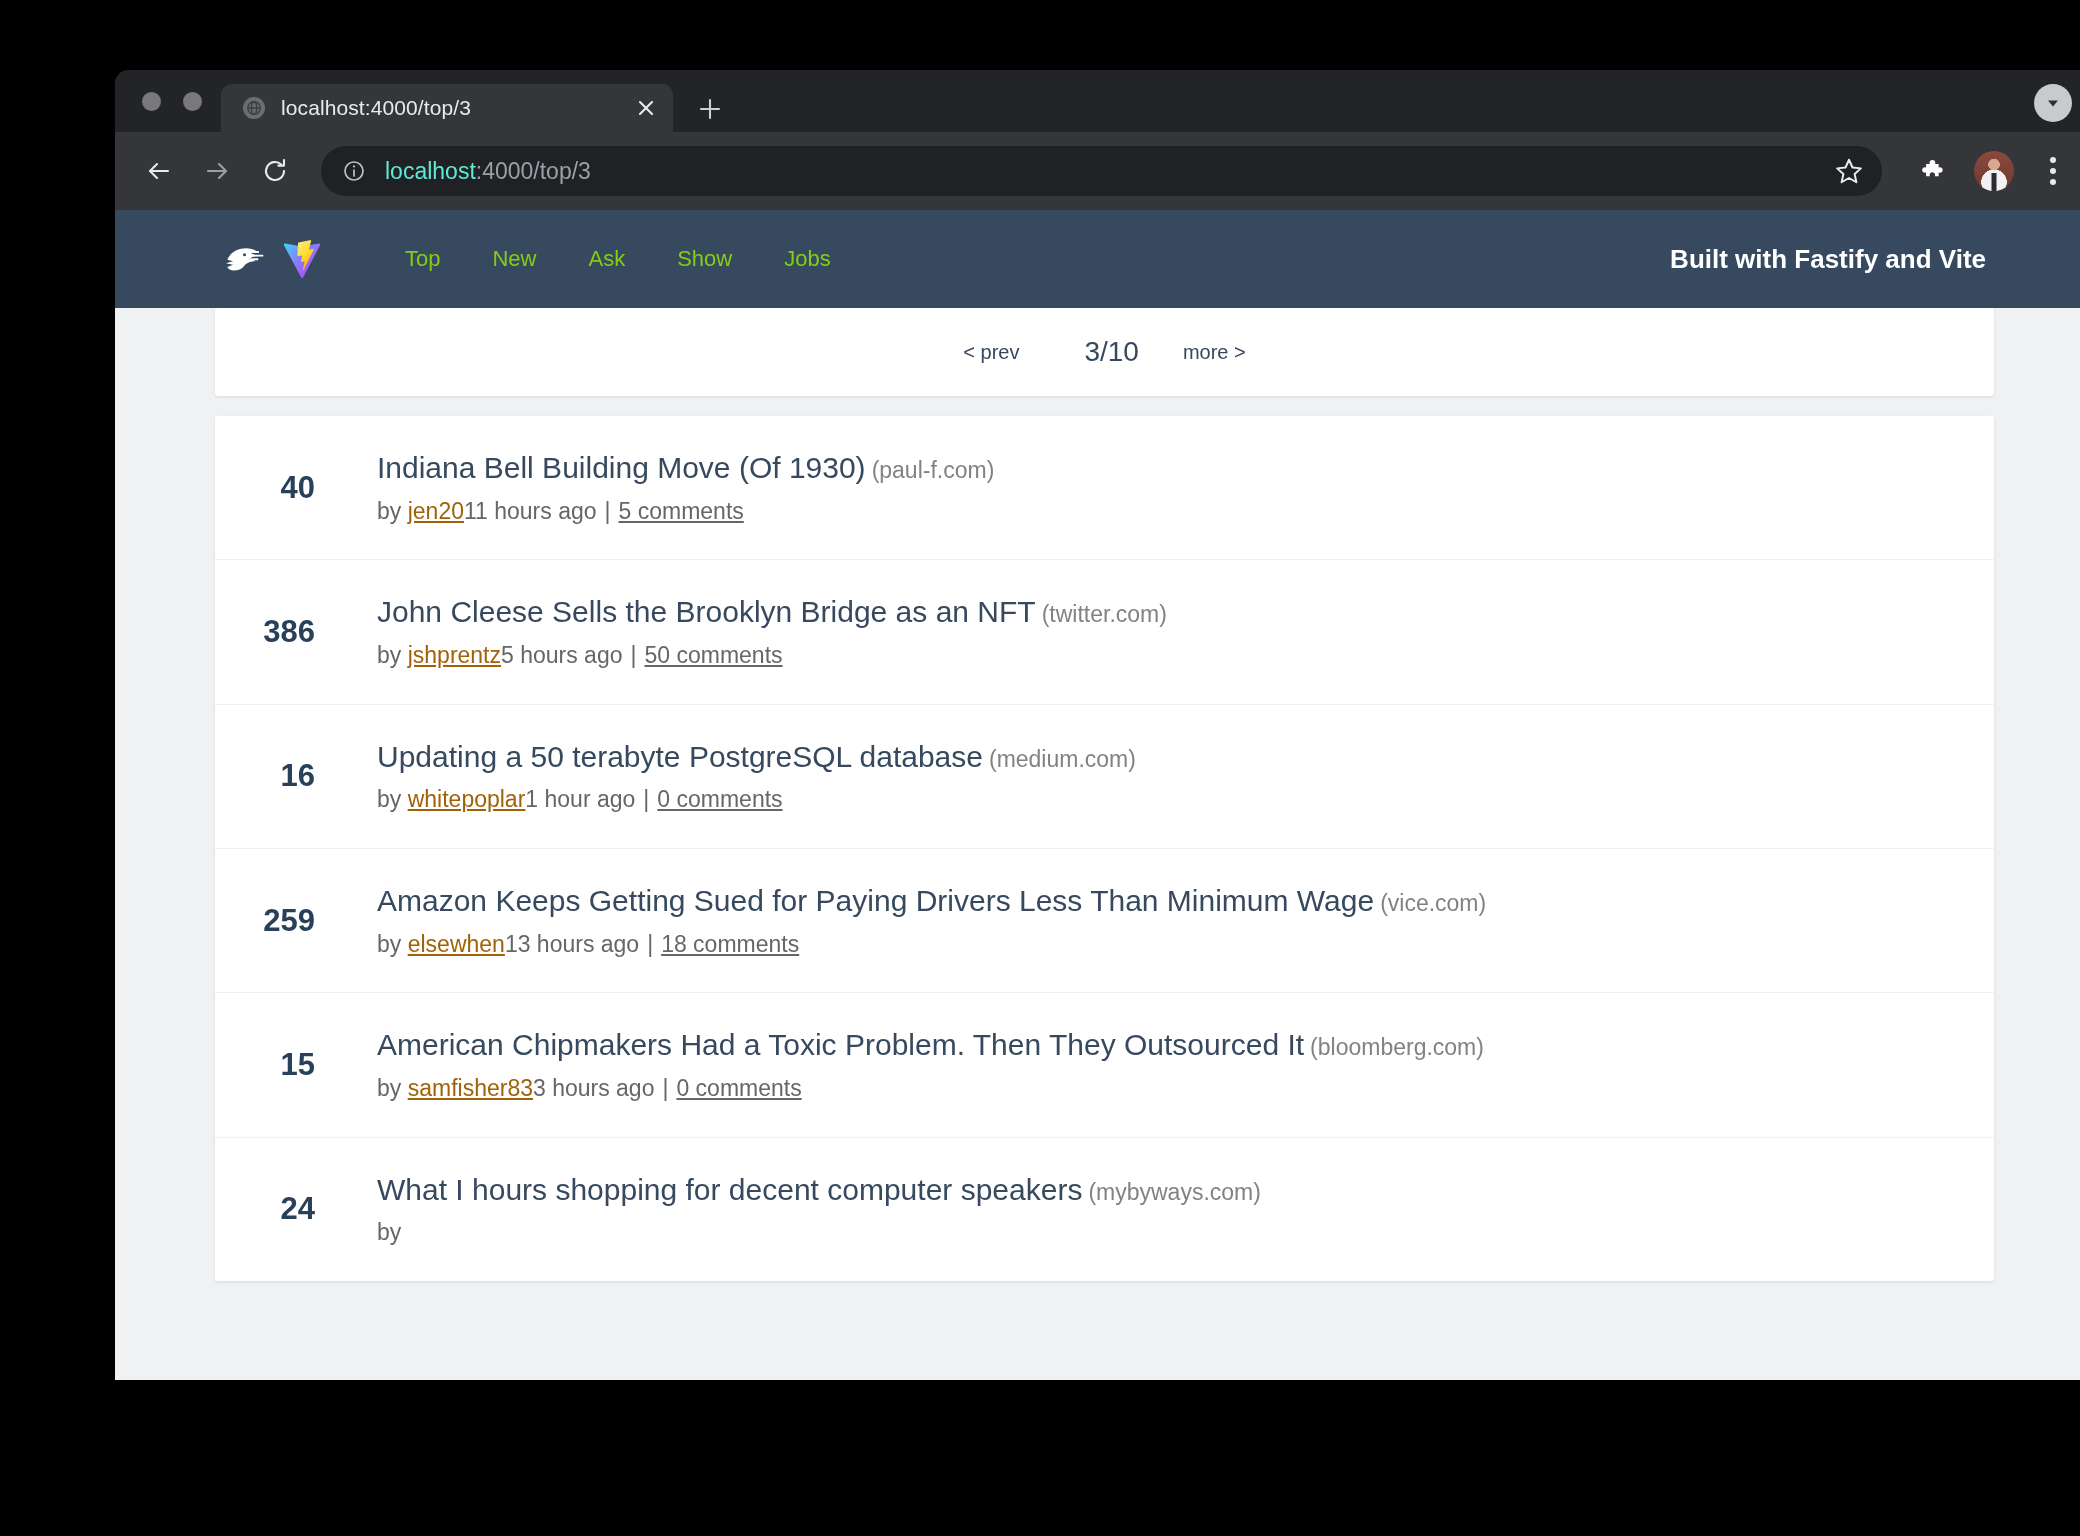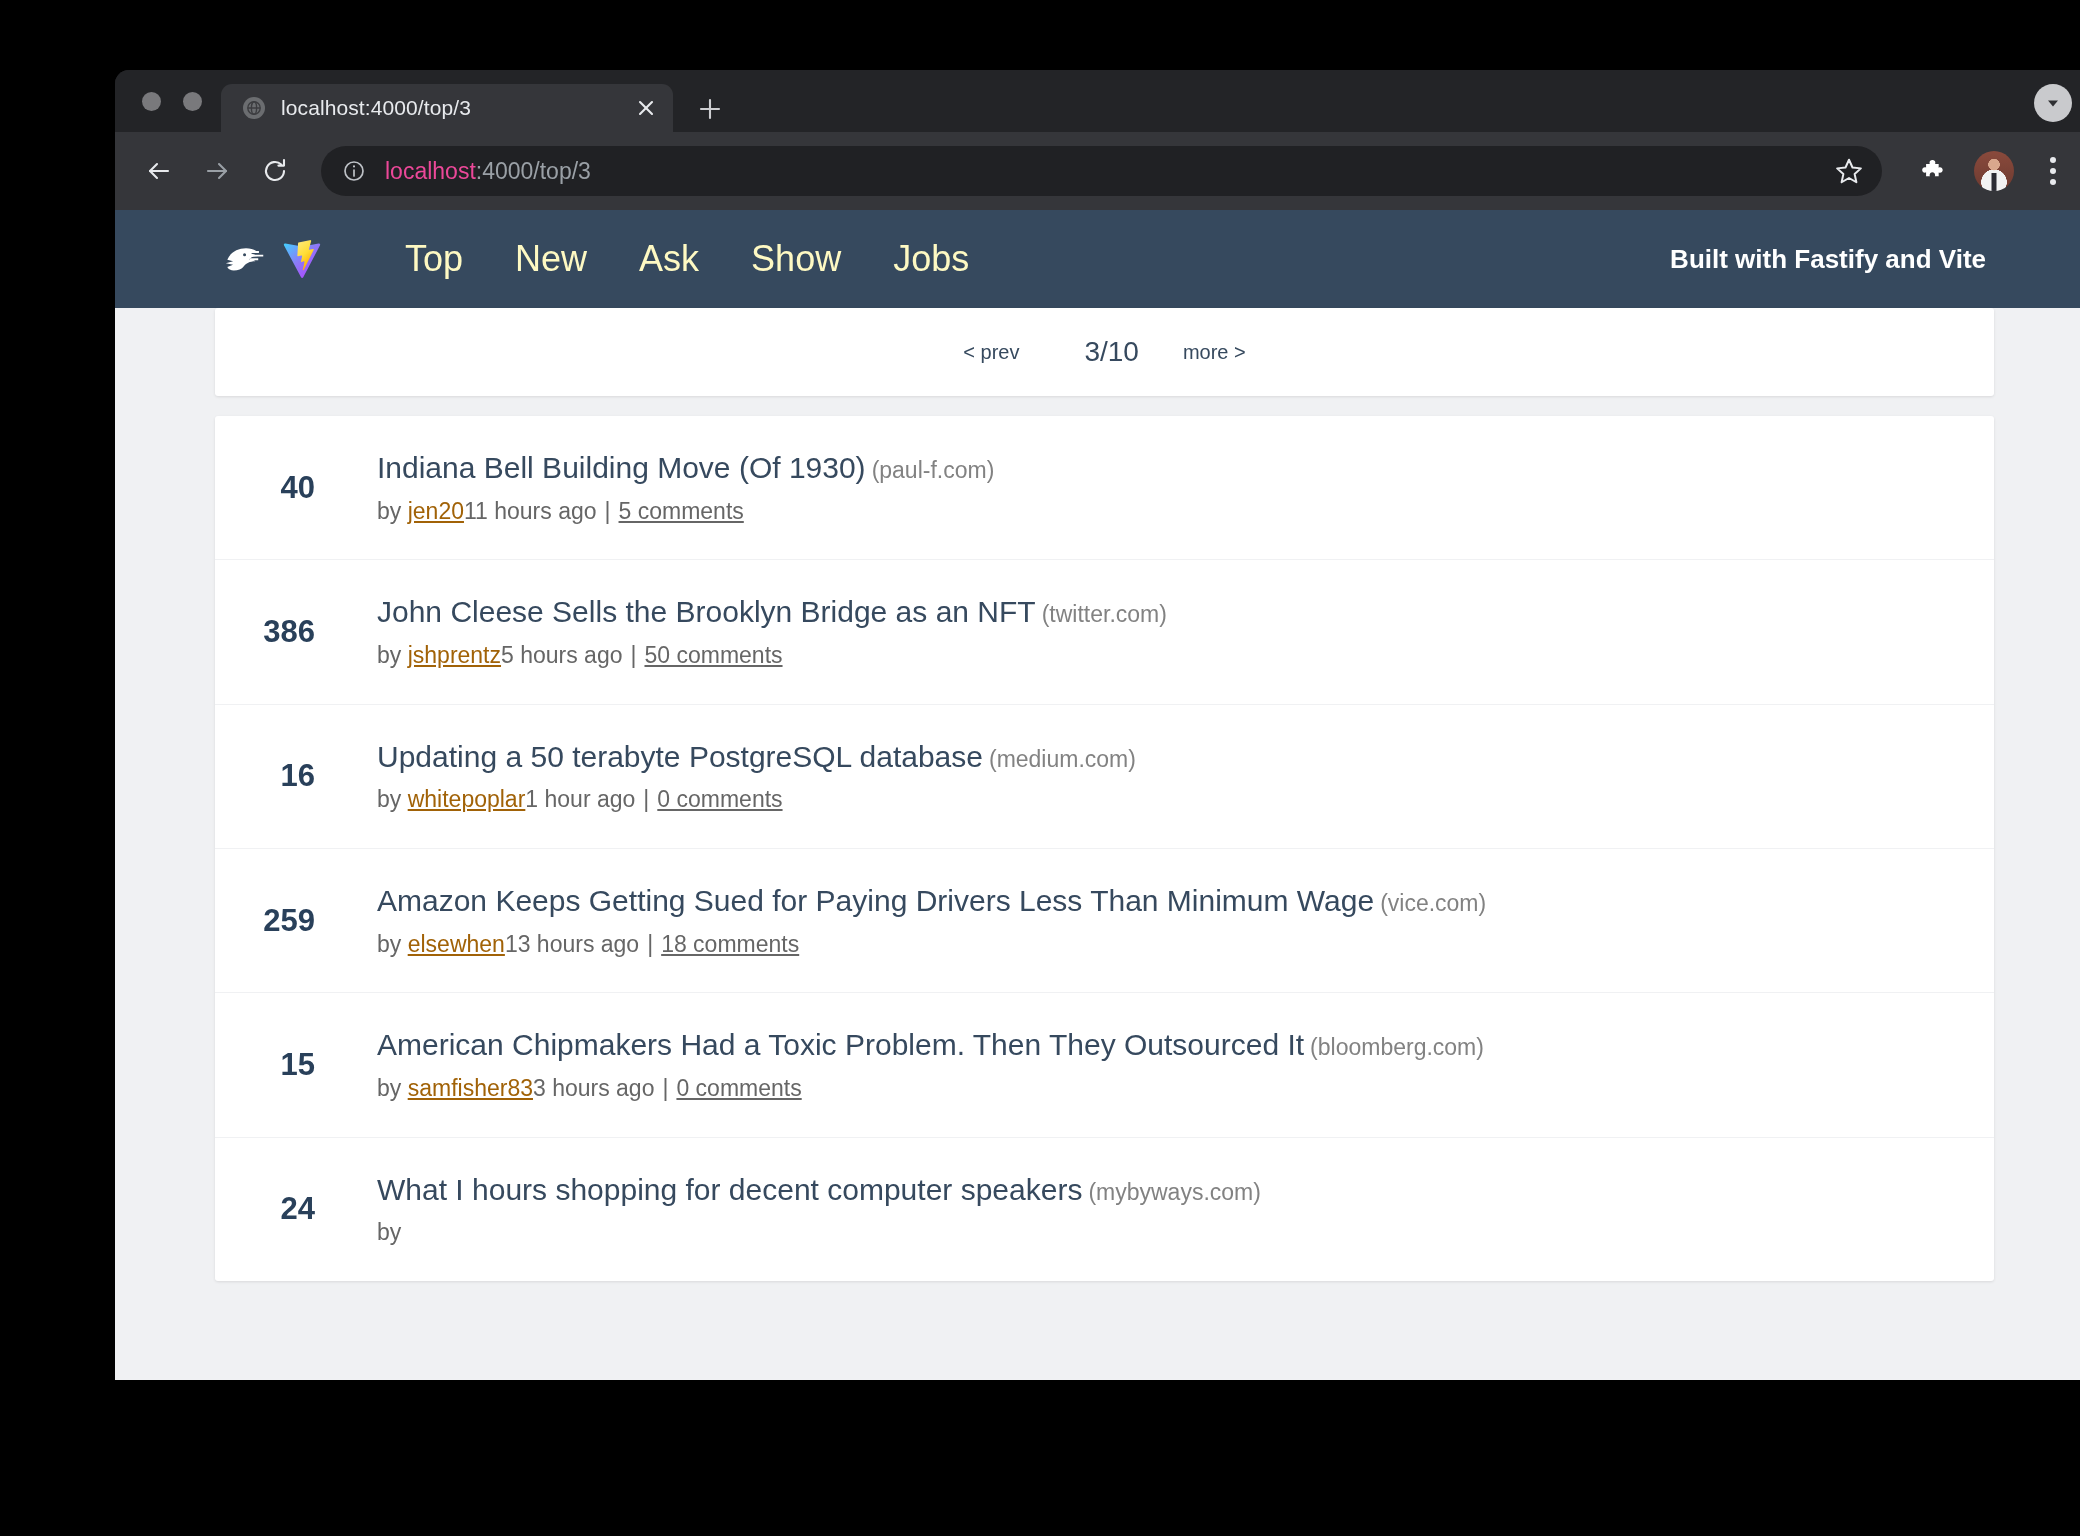--- a/index.html
+++ b/index.html
@@ -159,21 +159,21 @@
     align-items: center;
     justify-content: center;
     flex: 0 0 auto;
   }
   .omnibox-url {
     margin-left: 18px;
     font-size: 23px;
     color: #9aa0a6;
     white-space: nowrap;
   }
-  .omnibox-url .host { color: #ec4899; text-align: center; }
+  .omnibox-url .host { color: #5eead4; text-align: center; }
   .omnibox-star {
     position: absolute;
     right: 18px;
     top: 10px;
     width: 30px;
     height: 30px;
     color: #e8eaed;
   }
   .tb-icon {
     width: 42px;
@@ -250,22 +250,22 @@
   }
   .logo-fastify, .logo-vite { display: block; }
   .nav-links {
     display: flex;
     align-items: center;
     gap: 0;
     margin-left: 58px;
     flex: 0 0 auto;
   }
   .nav-link {
-    color: #fef9c3;
-    font-size: 36px;
+    color: #84cc16;
+    font-size: 22px;
     padding: 0 26px;
     text-decoration: none;
     white-space: nowrap;
     text-align: right;
   }
   .nav-tagline {
     margin-left: auto;
     color: #ffffff;
     font-size: 26px;
     font-weight: bold;

